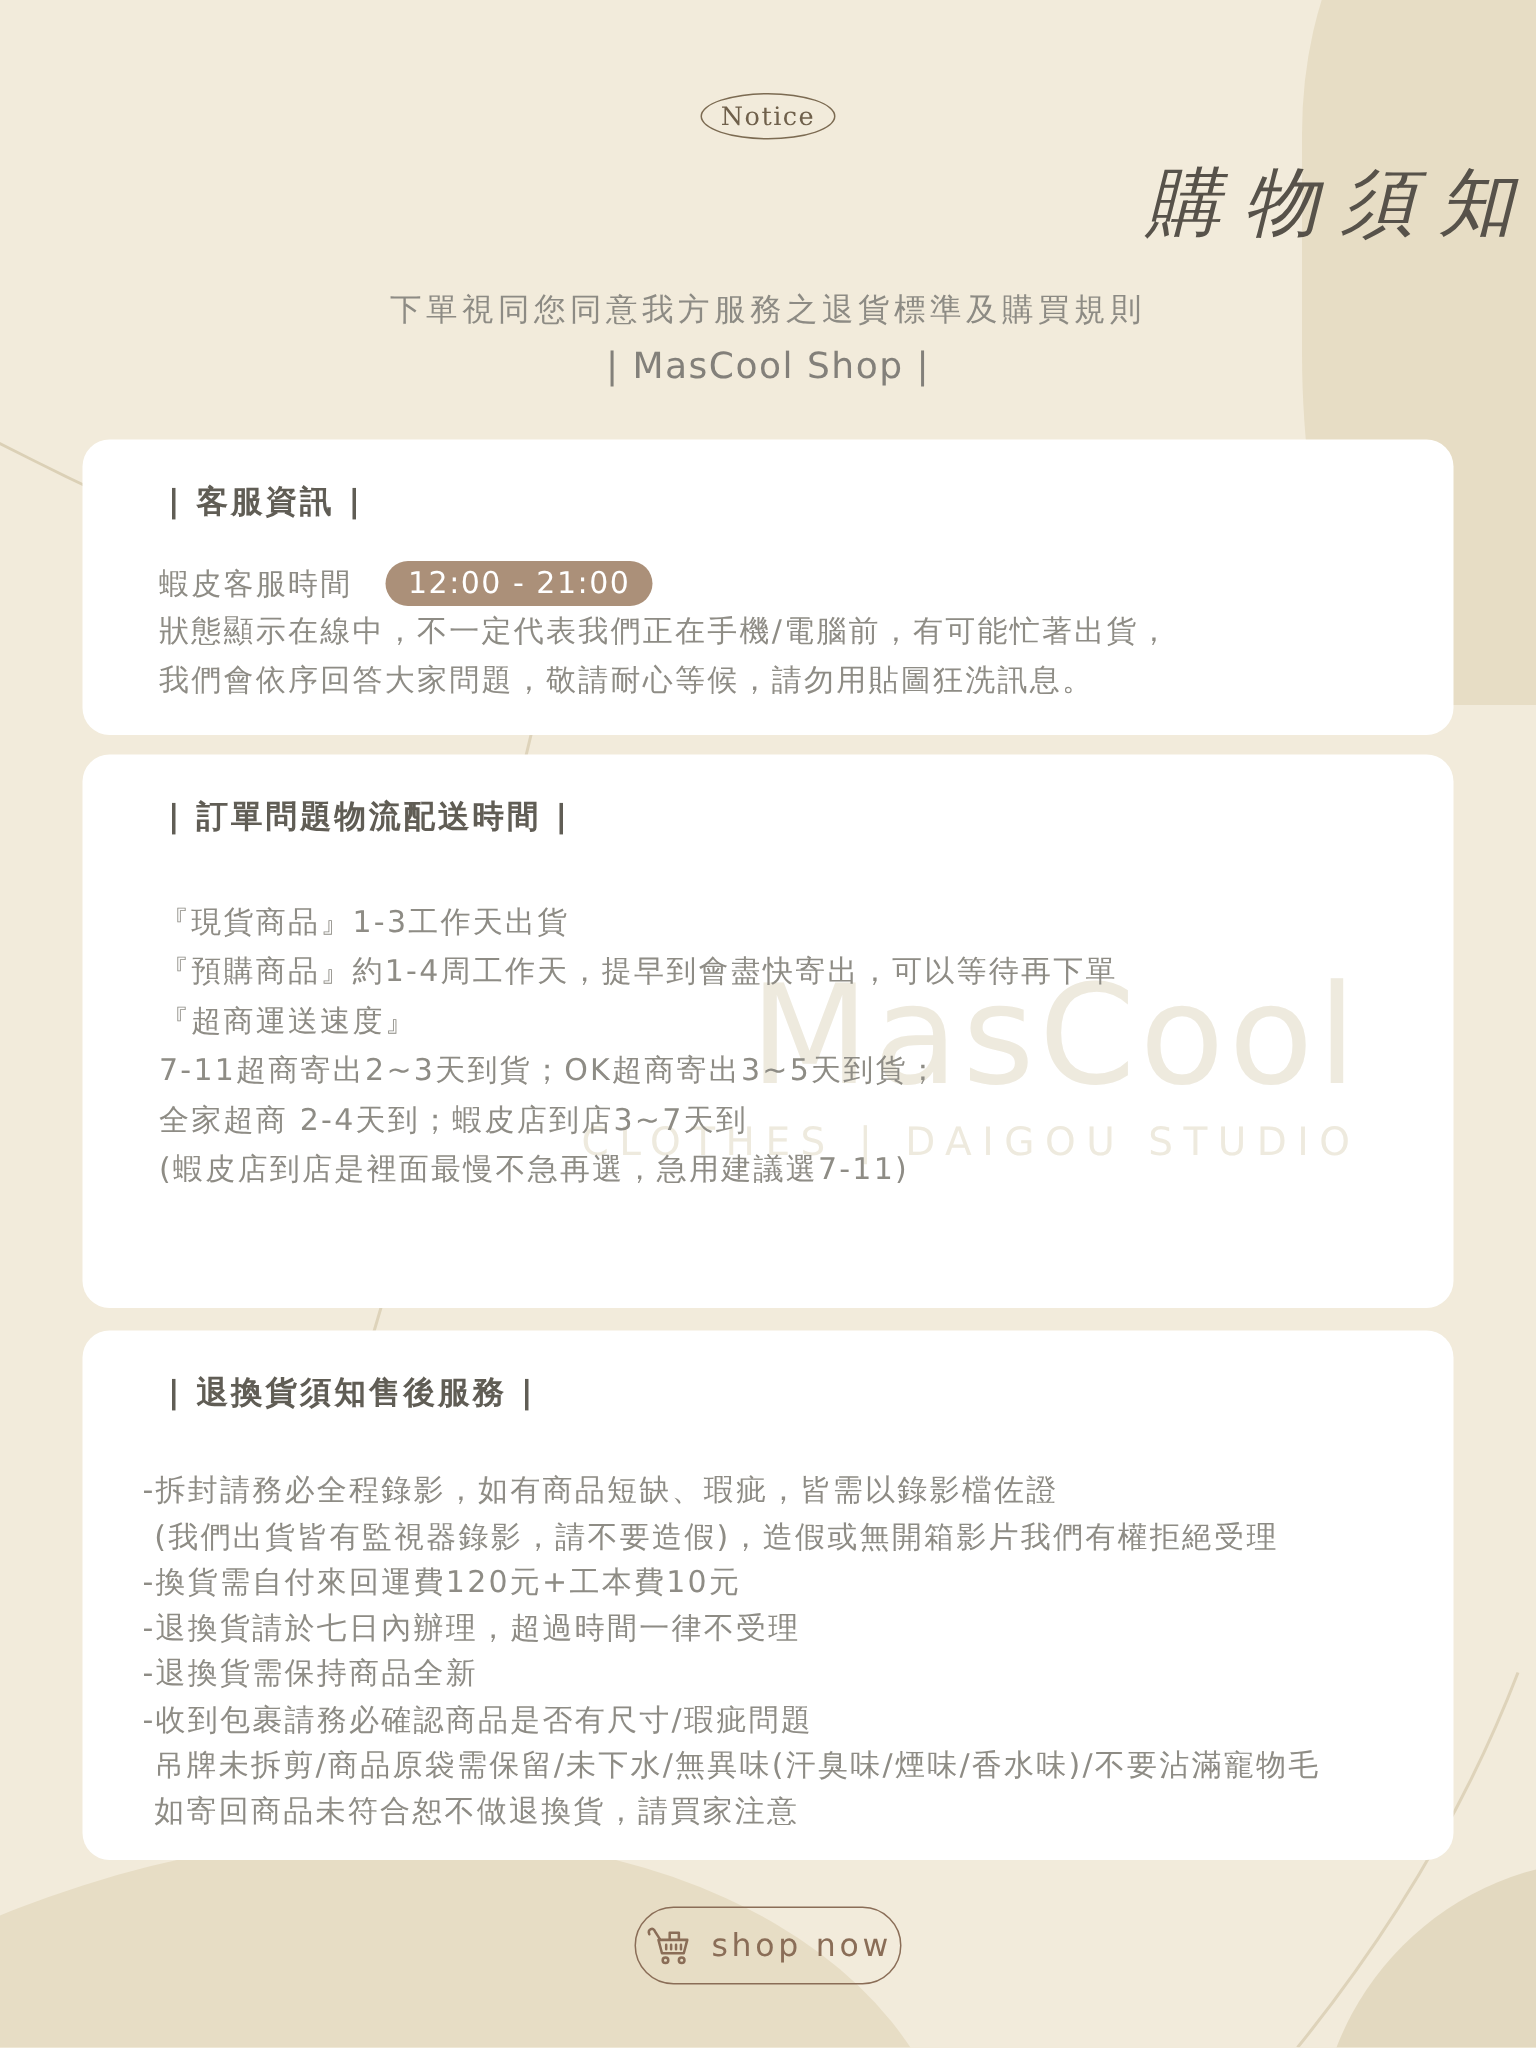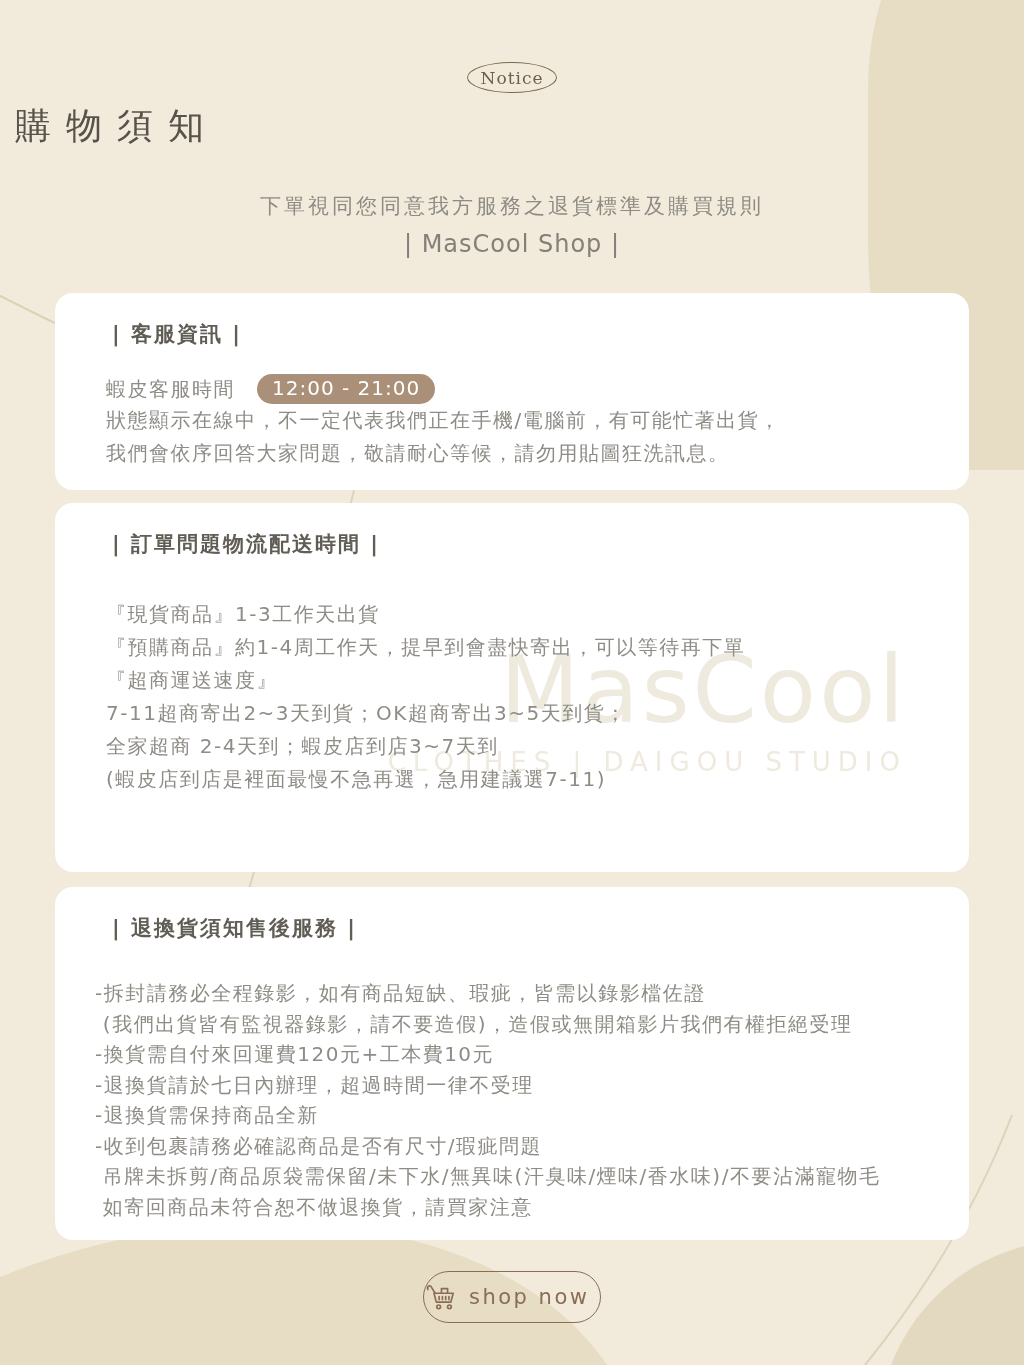--- a/index.html
+++ b/index.html
@@ -23,22 +23,22 @@
   
   .notice-badge {
     position:absolute; left:467px; top:62px; width:90px; height:31px;
     border:1px solid #7c6b52; border-radius:50%;
     display:flex; align-items:center; justify-content:center;
     font-family:"DejaVu Serif", serif; font-size:17px; color:#6f604b;
     letter-spacing:1px;
   }
   .page-title {
     position:absolute; left:0; top:102px; width:1024px;
-    text-align:left; font-size:36px; font-weight:500; color:#57524a;
-    letter-spacing:15px; text-indent:15px;
+    text-align:right; font-size:50px; font-weight:500; color:#57524a;
+    letter-spacing:15px; text-indent:15px;font-style:italic;
   }
   .page-subtitle {
     position:absolute; left:0; top:192px; width:1024px;
     text-align:center; font-size:21px; color:#8d8b84; letter-spacing:3px;
   }
   .shop-name {
     position:absolute; left:0; top:230px; width:1024px;
     text-align:center; font-size:24px; color:#83807a; letter-spacing:1px;
   }
 
@@ -77,21 +77,21 @@
     position:absolute; right:62px; top:140px; text-align:right;
     color:#eeeade; z-index:1; pointer-events:none;
   }
   .wm-brand { font-size:92px; font-weight:normal; letter-spacing:3px; line-height:96px; }
   .wm-tag { font-size:26px; letter-spacing:7px; margin-top:8px; }
 
   
   .shop-btn {
     position:absolute; left:423px; top:1271px; width:178px; height:52px;
     border:1.6px solid #8a6d57; border-radius:26px; background:transparent;
-    display:flex; align-items:center; justify-content:flex-start; gap:11px;
+    display:flex; align-items:center; justify-content:center; gap:11px;
     color:#8a6d57; font-size:21px; letter-spacing:2.5px; cursor:pointer;
     font-family:"DejaVu Sans", sans-serif;
   }
   .cart-icon { flex:0 0 auto; }
 </style>
 </head>
 <body>
 
 <div class="page">
 

